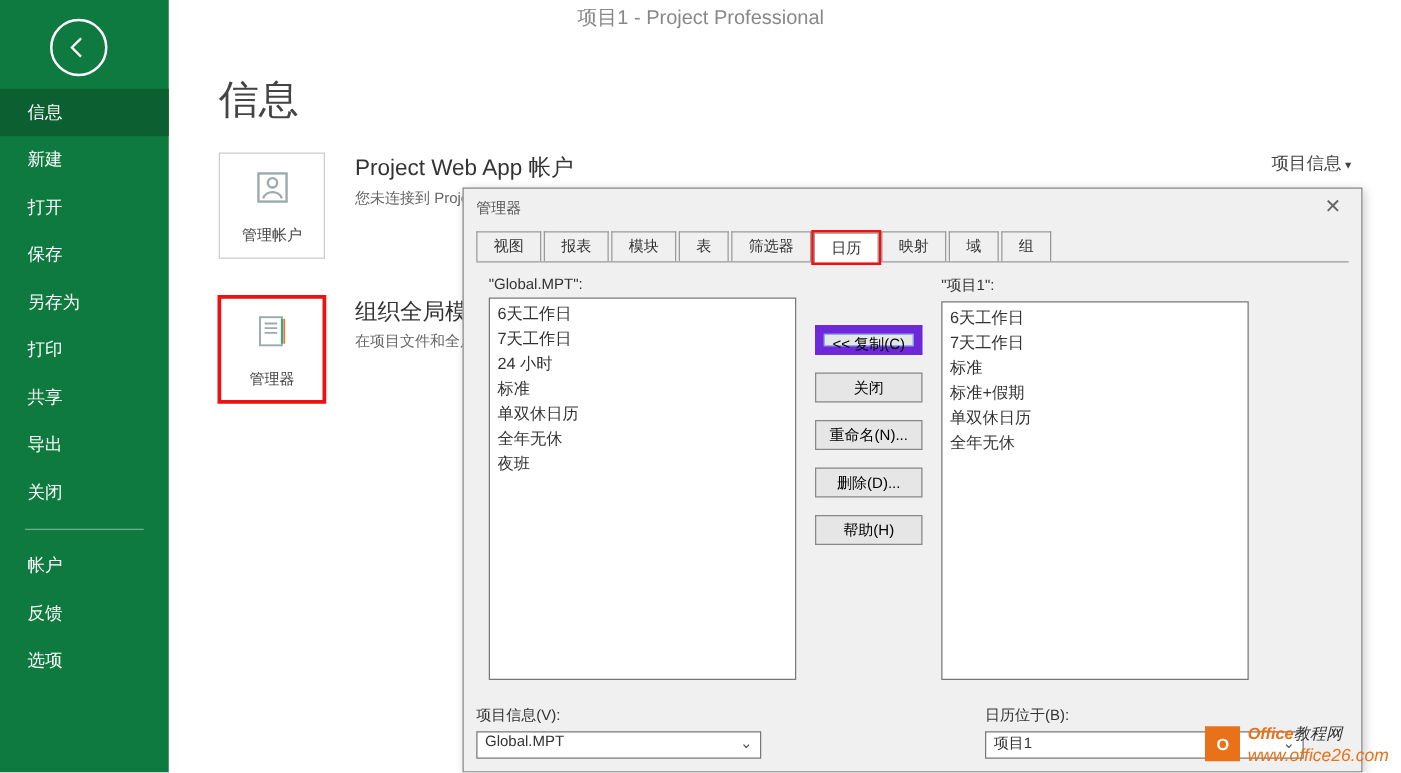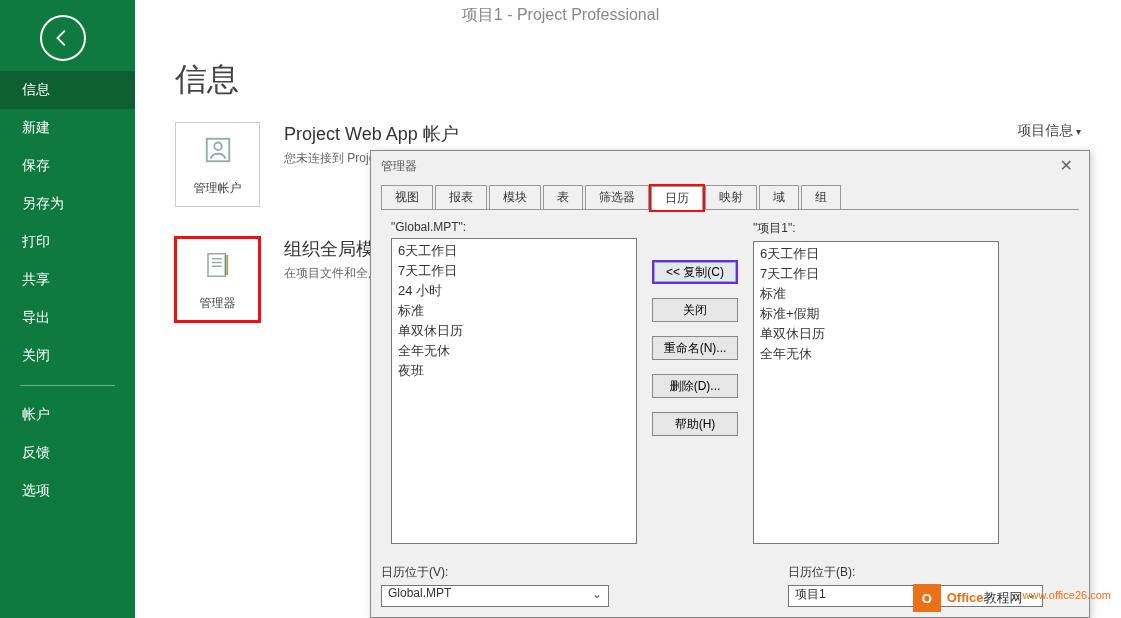--- a/index.html
+++ b/index.html
@@ -31,44 +31,45 @@
     .dlg-tab { border:1px solid #999; border-bottom:none; padding:3px 13px; font-size:12px; background:#f0f0f0; cursor:pointer; margin-right:2px; }
     .dlg-tab.active { background:#fff; position:relative; top:1px; }
     .dlg-tab.hl { outline:2px solid #e11; outline-offset:0; }
     .dlg-body { flex:1; background:#f0f0f0; border-top:1px solid #999; margin:0 10px 10px 10px; padding:10px; display:flex; gap:10px; }
     .col { display:flex; flex-direction:column; }
     .col-label { font-size:12px; margin-bottom:4px; }
     .listbox { width:246px; flex:1; border:1px solid #777; background:#fff; font-size:13px; padding:2px; overflow:auto; }
     .listbox div { padding:1px 4px; cursor:pointer; }
     .midcol { display:flex; flex-direction:column; gap:14px; padding-top:40px; width:96px; align-items:center; }
     .btn { width:86px; height:24px; border:1px solid #888; background:#e6e6e6; font-size:12px; cursor:pointer; }
-    .btn.primary { border:2px solid #6d28d9; box-shadow:0 0 0 1px #7bb6e8 inset; }
+    .btn.primary { border:7px solid #6d28d9; box-shadow:0 0 0 1px #7bb6e8 inset; }
     .bottom-row { display:flex; align-items:center; gap:10px; margin:0 10px 10px 10px; }
     .combo { border:1px solid #777; background:#fff; height:22px; padding:0 20px 0 6px; font-size:12px; position:relative; }
     .combo::after { content:"⌄"; position:absolute; right:6px; top:1px; color:#555; }
     .watermark { position:absolute; right:0; bottom:0; display:flex; align-items:center; gap:6px; padding:6px 10px; }
     .watermark .logo { background:#e97118; color:#fff; width:28px; height:28px; display:flex; align-items:center; justify-content:center; font-weight:bold; }
-    .watermark .txt { display:flex; flex-direction:row; font-size:13px; }
+    .watermark .txt { display:flex; flex-direction:column; font-size:13px;font-style:italic; }
     .watermark .t1 b { color:#e97118; }
-    .watermark .t2 { color:#e97118; font-size:11px; }
+    .watermark .t2 { color:#e97118; font-size:14px; }
   </style>
 </head>
 <body>
 
 <div class="titlebar">项目1  -  Project Professional</div>
 
 <div class="sidebar">
   <div class="back-btn">
     <svg viewBox="0 0 24 24">
         <path d="M14 4 L6 12 L14 20"></path>
       </svg>
   </div>
   <div id="side-upper">
       <div class="side-item active">信息</div>
       <div class="side-item">新建</div>
+      <div class="side-item">打开</div>
       <div class="side-item">保存</div>
       <div class="side-item">另存为</div>
       <div class="side-item">打印</div>
       <div class="side-item">共享</div>
       <div class="side-item">导出</div>
       <div class="side-item">关闭</div>
     </div>
   <div class="side-sep"></div>
   <div id="side-lower">
       <div class="side-item">帐户</div>
@@ -163,21 +164,21 @@
           <div>7天工作日</div>
           <div>标准</div>
           <div>标准+假期</div>
           <div>单双休日历</div>
           <div>全年无休</div>
         </div>
     </div>
   </div>
   <div class="bottom-row">
     <div style="flex:1">
-      <div class="col-label">日历位于(V):</div>
+      <div class="col-label">项目信息(V):</div>
       <div class="combo" style="width:228px">Global.MPT</div>
     </div>
     <div style="width:96px"></div>
     <div style="flex:1">
       <div class="col-label">日历位于(B):</div>
       <div class="combo" style="width:255px">项目1</div>
     </div>
   </div>
 </div>
 

